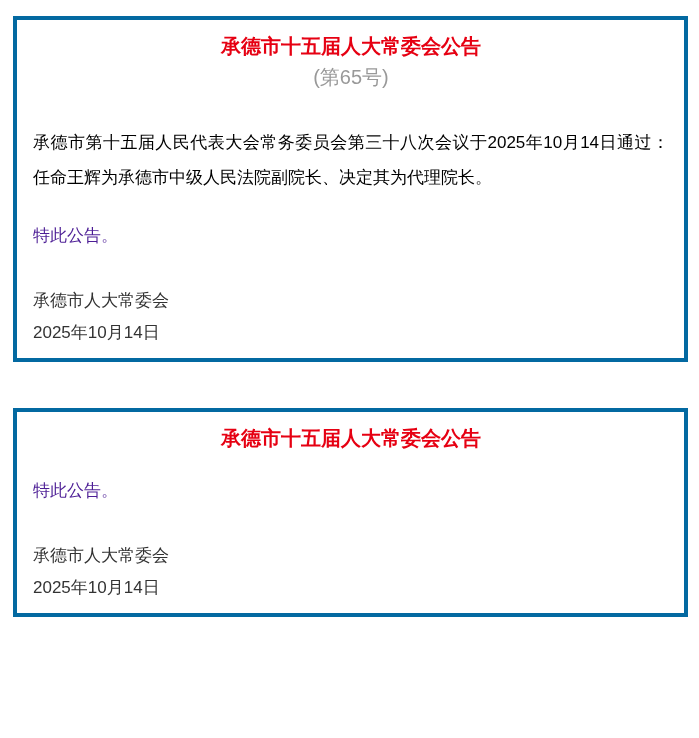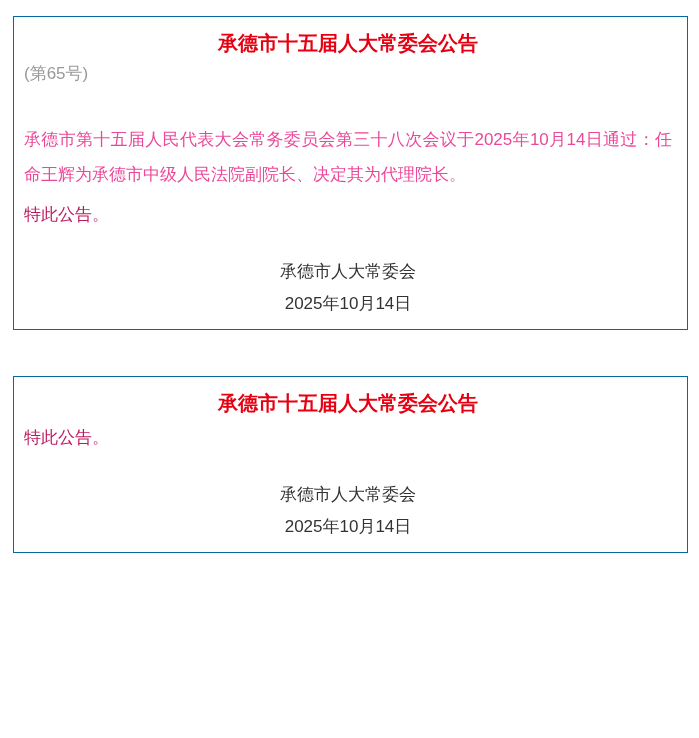--- a/index.html
+++ b/index.html
@@ -11,58 +11,59 @@
     width: 699px;
     height: 738px;
     font-family: "Liberation Sans", "DejaVu Sans", sans-serif;
     color: #333333;
     box-sizing: border-box;
   }
   .page {
     padding: 16px 11px 21px 13px;
   }
   .notice {
-    border: 1px solid #0369a1;
+    border: 4px solid #0369a1;
     background: #ffffff;
-    padding: 14px 15px 9px 10px;
+    padding: 14px 15px 9px 16px;
     box-sizing: content-box;
   }
   .notice + .notice {
     margin-top: 46px;
   }
   .notice-title {
     margin: 0;
     font-size: 20px;
     line-height: 24px;
     font-weight: bold;
     color: #e60012;
     text-align: center;
   }
   .notice-no {
     margin-top: 9px;
-    font-size: 17px;
+    font-size: 20px;
     line-height: 20px;
     color: #999999;
+    text-align: center;
   }
   .notice-body {
     margin: 38px 0 0 0;
     font-size: 17px;
     line-height: 35px;
-    color: #ec4899;
+    color: #000000;
     text-align: justify;
   }
   .notice-closing {
-    margin: 5px 0 0 0;
+    margin: 23px 0 0 0;
     font-size: 17px;
     line-height: 35px;
-    color: #be185d;
+    color: #4c1d95;
   }
   .notice-sign {
-    margin-top: 24px;
-    text-align: center;
+    margin-top: 32px;
+    text-align: left;
     font-size: 17px;
     line-height: 32px;
     color: #333333;
   }
 </style>
 </head>
 <body>
 
 <div class="page">
 

